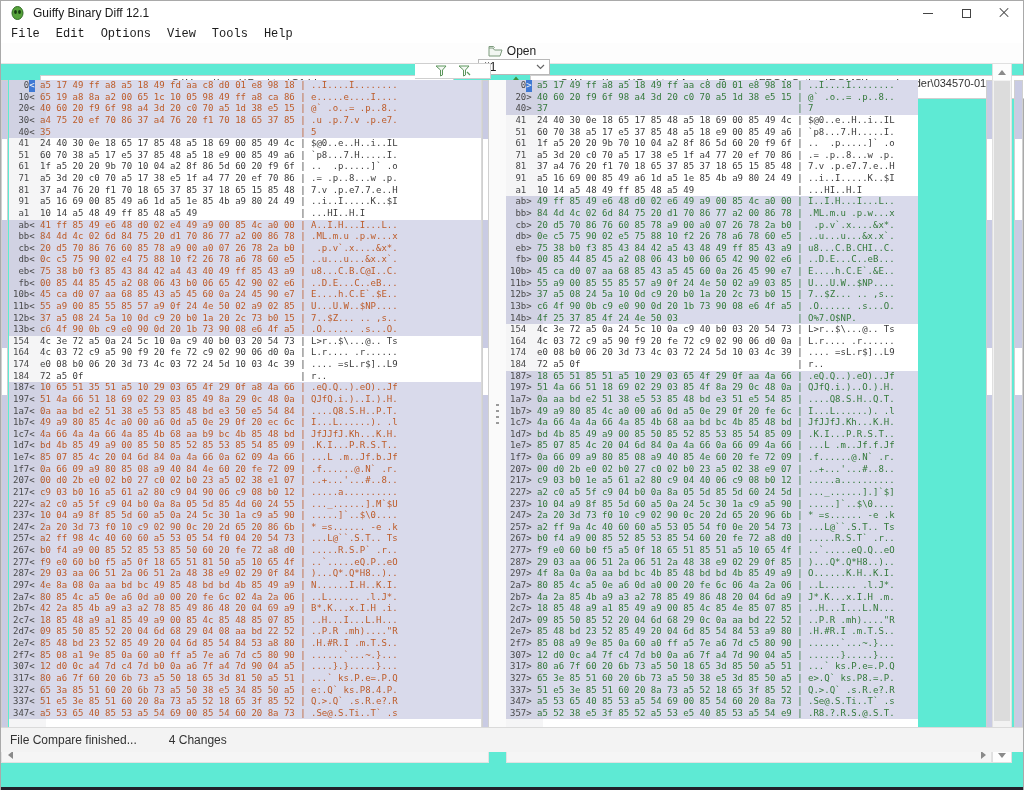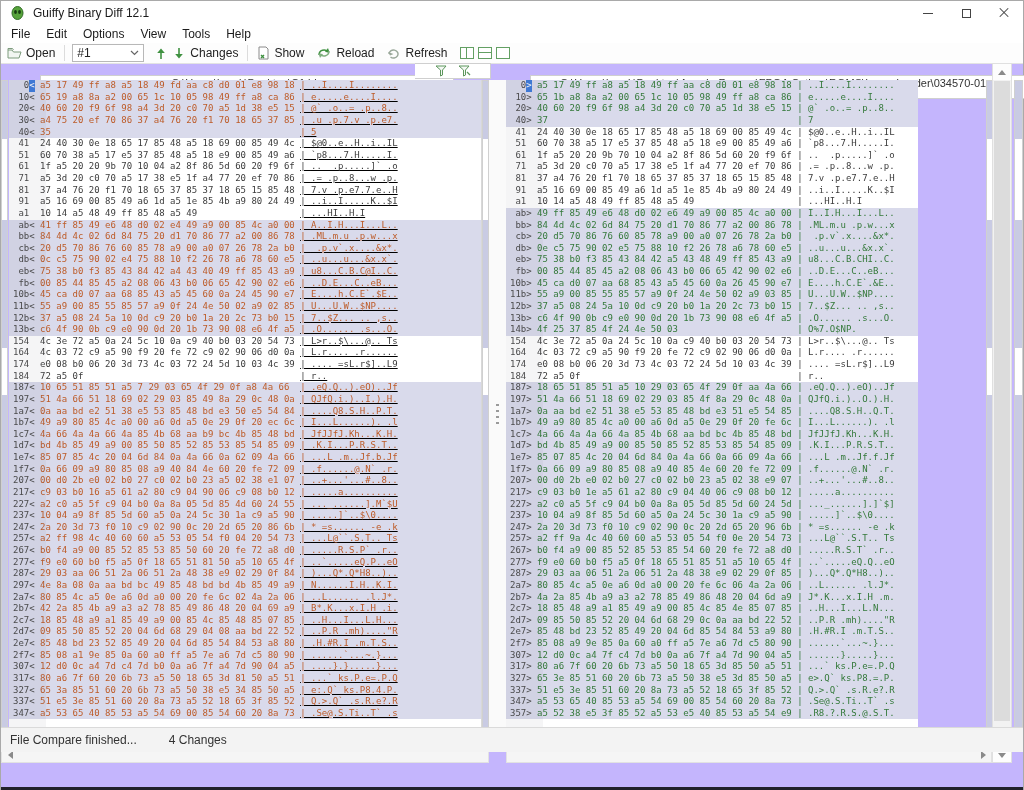--- a/index.html
+++ b/index.html
@@ -1,58 +1,58 @@
 <!DOCTYPE html>
 <html><head>
 <meta charset="utf-8">
 <style>
   html,body{margin:0;padding:0;}
   body{width:1024px;height:790px;position:relative;background:#fff;
        font-family:"Liberation Sans",sans-serif;overflow:hidden;}
-  .window{position:absolute;inset:0;border:1px solid #a9a9a9;box-sizing:border-box;background:#c4b5fd;}
+  .window{position:absolute;inset:0;border:1px solid #a9a9a9;box-sizing:border-box;background:#5eead4;}
 
   
   .titlebar{position:absolute;left:0;top:0;right:0;height:24px;background:#ffffff;display:flex;align-items:center;}
   .appicon{width:13px;height:15px;margin-left:10px;}
   .wintitle{font-size:12px;color:#1a1a1a;margin-left:9px;}
   .wincontrols{position:absolute;right:0;top:0;height:24px;display:flex;}
   .wbtn{width:38px;height:24px;display:flex;align-items:center;justify-content:center;}
   .glyph-min{width:10px;height:1px;background:#444;}
   .glyph-max{width:9px;height:9px;border:1px solid #444;box-sizing:border-box;}
   .glyph-close{position:relative;width:10px;height:10px;}
   .glyph-close::before,.glyph-close::after{content:"";position:absolute;left:-1px;top:4px;width:12px;height:1px;background:#444;}
   .glyph-close::before{transform:rotate(45deg);} .glyph-close::after{transform:rotate(-45deg);}
 
   
   .menubar{position:absolute;left:0;top:24px;right:0;height:18px;background:#fff;display:flex;align-items:center;padding-left:2px;}
-  .menuitem{font-size:12px;color:#1c1c1c;padding:1px 8px;cursor:default;}
-
-  
-  .toolbar{position:absolute;left:0;top:42px;right:0;height:20px;background:#fdfdfd;border-bottom:1px solid #e3e3e3;display:flex;align-items:center;font-size:12px;color:#222;}
+  .menuitem{font-size:12px;color:#1c1c1c;padding:1px 8px;cursor:default;font-family:Liberation Mono, monospace;}
+
+  
+  .toolbar{position:absolute;left:0;top:42px;right:0;height:20px;background:#fdfdfd;border-bottom:1px solid #e3e3e3;display:flex;align-items:center;font-size:12px;color:#222;flex-direction:column;}
   .tbtn{display:flex;align-items:center;gap:4px;padding:1px 6px;white-space:nowrap;}
   .tsep{width:1px;height:16px;background:#dcdcdc;margin:0 3px;}
   .combo{display:flex;align-items:center;justify-content:space-between;width:62px;height:16px;border:1px solid #b8b8b8;background:#fff;margin-left:4px;padding:0 4px;}
   .combo .val{font-size:12px;color:#222;}
   .arrowbtn{padding:0 4px;display:flex;align-items:center;}
   .layoutbtn{width:14px;height:12px;border:1px solid #63a063;box-sizing:border-box;margin-right:4px;background:#fff;position:relative;}
   .layoutbtn.vsplit::before{content:"";position:absolute;left:5px;top:0;bottom:0;width:1px;background:#63a063;}
   .layoutbtn.hsplit::before{content:"";position:absolute;top:4px;left:0;right:0;height:1px;background:#63a063;}
 
   
   .pathsrow{position:absolute;left:0;top:62px;height:17px;right:0;}
   .pathfield{position:absolute;top:12px;height:24px;background:#fff;border:1px solid #cfcfcf;box-sizing:border-box;
              font-size:11px;color:#333;text-align:center;line-height:14px;overflow:hidden;white-space:nowrap;margin-left:39px;}
   .pf-left{left:0;width:414px;}
   .pf-funnels{position:absolute;left:414px;width:76px;top:0;height:16px;border:1px solid #cfcfcf;border-left:none;box-sizing:border-box;
               background:#fff;display:flex;align-items:center;justify-content:center;gap:10px;}
   .pf-right{left:490px;width:501px;text-align:center;}
 
   
   .pane{position:absolute;top:79px;height:664px;background:#fff;overflow:hidden;font-family:"DejaVu Sans Mono",monospace;font-size:9px;}
-  .pane-left{left:8px;width:472px;border-right:1px solid #d8d8d8;text-decoration:underline;}
+  .pane-left{left:8px;width:472px;border-right:1px solid #d8d8d8;}
   .pane-right{left:505px;width:412px;}
   .pane::before{content:"";position:absolute;left:0;top:0;bottom:0;width:37px;background:rgba(90,90,110,0.06);pointer-events:none;}
   .hexrow{height:11.64px;line-height:11.64px;white-space:pre;color:#3c3c3c;padding-left:4px;}
   .hexrow.diff{background:#d9daeb;}
   .addr{display:inline-block;width:3ch;text-align:right;color:#4a4a4a;}
   .mark{display:inline-block;width:1ch;text-align:center;color:#4a4a4a;}
   .mark.cursor{background:#3d7bdb;color:#fff;}
   .hx{display:inline-block;width:47ch;margin-left:1ch;}
   .pipe{margin-left:1ch;}
   .pane-left .diff .hx,.pane-left .diff .pipe,.pane-left .diff .asc{color:#bd5b28;}
@@ -221,21 +221,21 @@
       <div class="hexrow diff"><span class="addr">eb</span><span class="mark">&lt;</span><span class="hx">75 38 b0 f3 85 43 84 42 a4 43 40 49 ff 85 43 a9</span><span class="pipe">| </span><span class="asc">u8...C.B.C@I..C.</span></div>
       <div class="hexrow diff"><span class="addr">fb</span><span class="mark">&lt;</span><span class="hx">00 85 44 85 45 a2 08 06 43 b0 06 65 42 90 02 e6</span><span class="pipe">| </span><span class="asc">..D.E...C..eB...</span></div>
       <div class="hexrow diff"><span class="addr">10b</span><span class="mark">&lt;</span><span class="hx">45 ca d0 07 aa 68 85 43 a5 45 60 0a 24 45 90 e7</span><span class="pipe">| </span><span class="asc">E....h.C.E`.$E..</span></div>
       <div class="hexrow diff"><span class="addr">11b</span><span class="mark">&lt;</span><span class="hx">55 a9 00 85 55 85 57 a9 0f 24 4e 50 02 a9 02 85</span><span class="pipe">| </span><span class="asc">U...U.W..$NP....</span></div>
       <div class="hexrow diff"><span class="addr">12b</span><span class="mark">&lt;</span><span class="hx">37 a5 08 24 5a 10 0d c9 20 b0 1a 20 2c 73 b0 15</span><span class="pipe">| </span><span class="asc">7..$Z... .. ,s..</span></div>
       <div class="hexrow diff"><span class="addr">13b</span><span class="mark">&lt;</span><span class="hx">c6 4f 90 0b c9 e0 90 0d 20 1b 73 90 08 e6 4f a5</span><span class="pipe">| </span><span class="asc">.O...... .s...O.</span></div>
       <div class="hexrow"><span class="addr">154</span><span class="mark"> </span><span class="hx">4c 3e 72 a5 0a 24 5c 10 0a c9 40 b0 03 20 54 73</span><span class="pipe">| </span><span class="asc">L&gt;r..$\...@.. Ts</span></div>
       <div class="hexrow"><span class="addr">164</span><span class="mark"> </span><span class="hx">4c 03 72 c9 a5 90 f9 20 fe 72 c9 02 90 06 d0 0a</span><span class="pipe">| </span><span class="asc">L.r.... .r......</span></div>
       <div class="hexrow"><span class="addr">174</span><span class="mark"> </span><span class="hx">e0 08 b0 06 20 3d 73 4c 03 72 24 5d 10 03 4c 39</span><span class="pipe">| </span><span class="asc">.... =sL.r$]..L9</span></div>
       <div class="hexrow"><span class="addr">184</span><span class="mark"> </span><span class="hx">72 a5 0f</span><span class="pipe">| </span><span class="asc">r..</span></div>
-      <div class="hexrow diff"><span class="addr">187</span><span class="mark">&lt;</span><span class="hx">10 65 51 85 51 a5 7 29 03 65 4f 29 0f a8 4a 66</span><span class="pipe">| </span><span class="asc">.eQ.Q..).eO)..Jf</span></div>
+      <div class="hexrow diff"><span class="addr">187</span><span class="mark">&lt;</span><span class="hx">10 65 51 35 51 a5 10 29 03 65 4f 29 0f a8 4a 66</span><span class="pipe">| </span><span class="asc">.eQ.Q..).eO)..Jf</span></div>
       <div class="hexrow diff"><span class="addr">197</span><span class="mark">&lt;</span><span class="hx">51 4a 66 51 18 69 02 29 03 85 49 8a 29 0c 48 0a</span><span class="pipe">| </span><span class="asc">QJfQ.i.)..I.).H.</span></div>
       <div class="hexrow diff"><span class="addr">1a7</span><span class="mark">&lt;</span><span class="hx">0a aa bd e2 51 38 e5 53 85 48 bd e3 50 e5 54 84</span><span class="pipe">| </span><span class="asc">....Q8.S.H..P.T.</span></div>
       <div class="hexrow diff"><span class="addr">1b7</span><span class="mark">&lt;</span><span class="hx">49 a9 80 85 4c a0 00 a6 0d a5 0e 29 0f 20 ec 6c</span><span class="pipe">| </span><span class="asc">I...L......). .l</span></div>
       <div class="hexrow diff"><span class="addr">1c7</span><span class="mark">&lt;</span><span class="hx">4a 66 4a 4a 66 4a 85 4b 68 aa b9 bc 4b 85 48 bd</span><span class="pipe">| </span><span class="asc">JfJJfJ.Kh...K.H.</span></div>
       <div class="hexrow diff"><span class="addr">1d7</span><span class="mark">&lt;</span><span class="hx">bd 4b 85 49 a9 00 85 50 85 52 85 53 85 54 85 09</span><span class="pipe">| </span><span class="asc">.K.I...P.R.S.T..</span></div>
       <div class="hexrow diff"><span class="addr">1e7</span><span class="mark">&lt;</span><span class="hx">85 07 85 4c 20 04 6d 84 0a 4a 66 0a 62 09 4a 66</span><span class="pipe">| </span><span class="asc">...L .m..Jf.b.Jf</span></div>
       <div class="hexrow diff"><span class="addr">1f7</span><span class="mark">&lt;</span><span class="hx">0a 66 09 a9 80 85 08 a9 40 84 4e 60 20 fe 72 09</span><span class="pipe">| </span><span class="asc">.f......@.N` .r.</span></div>
       <div class="hexrow diff"><span class="addr">207</span><span class="mark">&lt;</span><span class="hx">00 d0 2b e0 02 b0 27 c0 02 b0 23 a5 02 38 e1 07</span><span class="pipe">| </span><span class="asc">..+...'...#..8..</span></div>
       <div class="hexrow diff"><span class="addr">217</span><span class="mark">&lt;</span><span class="hx">c9 03 b0 16 a5 61 a2 80 c9 04 90 06 c9 08 b0 12</span><span class="pipe">| </span><span class="asc">.....a..........</span></div>
       <div class="hexrow diff"><span class="addr">227</span><span class="mark">&lt;</span><span class="hx">a2 c0 a5 5f c9 04 b0 0a 8a 05 5d 85 4d 60 24 55</span><span class="pipe">| </span><span class="asc">..._......].M`$U</span></div>
@@ -256,21 +256,20 @@
       <div class="hexrow diff"><span class="addr">317</span><span class="mark">&lt;</span><span class="hx">80 a6 7f 60 20 6b 73 a5 50 18 65 3d 81 50 a5 51</span><span class="pipe">| </span><span class="asc">...` ks.P.e=.P.Q</span></div>
       <div class="hexrow diff"><span class="addr">327</span><span class="mark">&lt;</span><span class="hx">65 3a 85 51 60 20 6b 73 a5 50 38 e5 34 85 50 a5</span><span class="pipe">| </span><span class="asc">e:.Q` ks.P8.4.P.</span></div>
       <div class="hexrow diff"><span class="addr">337</span><span class="mark">&lt;</span><span class="hx">51 e5 3e 85 51 60 20 8a 73 a5 52 18 65 3f 85 52</span><span class="pipe">| </span><span class="asc">Q.&gt;.Q` .s.R.e?.R</span></div>
       <div class="hexrow diff"><span class="addr">347</span><span class="mark">&lt;</span><span class="hx">a5 53 65 40 85 53 a5 54 69 00 85 54 60 20 8a 73</span><span class="pipe">| </span><span class="asc">.Se@.S.Ti..T` .s</span></div>
     </div>
   <div class="splitter">
       <div class="grip"></div>
     </div>
   <div class="pane pane-right">
       <div class="hexrow diff"><span class="addr">0</span><span class="mark cursor">&gt;</span><span class="hx">a5 17 49 ff a8 a5 18 49 ff aa c8 d0 01 e8 98 18</span><span class="pipe">| </span><span class="asc">..I....I........</span></div>
-      <div class="hexrow diff"><span class="addr">10</span><span class="mark">&gt;</span><span class="hx">65 1b a8 8a a2 00 65 1c 10 05 98 49 ff a8 ca 86</span><span class="pipe">| </span><span class="asc">e.....e....I....</span></div>
       <div class="hexrow diff"><span class="addr">20</span><span class="mark">&gt;</span><span class="hx">40 60 20 f9 6f 98 a4 3d 20 c0 70 a5 1d 38 e5 15</span><span class="pipe">| </span><span class="asc">@` .o..= .p..8..</span></div>
       <div class="hexrow diff"><span class="addr">40</span><span class="mark">&gt;</span><span class="hx">37</span><span class="pipe">| </span><span class="asc">7</span></div>
       <div class="hexrow"><span class="addr">41</span><span class="mark"> </span><span class="hx">24 40 30 0e 18 65 17 85 48 a5 18 69 00 85 49 4c</span><span class="pipe">| </span><span class="asc">$@0..e..H..i..IL</span></div>
       <div class="hexrow"><span class="addr">51</span><span class="mark"> </span><span class="hx">60 70 38 a5 17 e5 37 85 48 a5 18 e9 00 85 49 a6</span><span class="pipe">| </span><span class="asc">`p8...7.H.....I.</span></div>
       <div class="hexrow"><span class="addr">61</span><span class="mark"> </span><span class="hx">1f a5 20 20 9b 70 10 04 a2 8f 86 5d 60 20 f9 6f</span><span class="pipe">| </span><span class="asc">..  .p.....]` .o</span></div>
       <div class="hexrow"><span class="addr">71</span><span class="mark"> </span><span class="hx">a5 3d 20 c0 70 a5 17 38 e5 1f a4 77 20 ef 70 86</span><span class="pipe">| </span><span class="asc">.= .p..8...w .p.</span></div>
       <div class="hexrow"><span class="addr">81</span><span class="mark"> </span><span class="hx">37 a4 76 20 f1 70 18 65 37 85 37 18 65 15 85 48</span><span class="pipe">| </span><span class="asc">7.v .p.e7.7.e..H</span></div>
       <div class="hexrow"><span class="addr">91</span><span class="mark"> </span><span class="hx">a5 16 69 00 85 49 a6 1d a5 1e 85 4b a9 80 24 49</span><span class="pipe">| </span><span class="asc">..i..I.....K..$I</span></div>
       <div class="hexrow"><span class="addr">a1</span><span class="mark"> </span><span class="hx">10 14 a5 48 49 ff 85 48 a5 49</span><span class="pipe">| </span><span class="asc">...HI..H.I</span></div>
       <div class="hexrow diff"><span class="addr">ab</span><span class="mark">&gt;</span><span class="hx">49 ff 85 49 e6 48 d0 02 e6 49 a9 00 85 4c a0 00</span><span class="pipe">| </span><span class="asc">I..I.H...I...L..</span></div>
@@ -298,20 +297,21 @@
       <div class="hexrow diff"><span class="addr">1f7</span><span class="mark">&gt;</span><span class="hx">0a 66 09 a9 80 85 08 a9 40 85 4e 60 20 fe 72 09</span><span class="pipe">| </span><span class="asc">.f......@.N` .r.</span></div>
       <div class="hexrow diff"><span class="addr">207</span><span class="mark">&gt;</span><span class="hx">00 d0 2b e0 02 b0 27 c0 02 b0 23 a5 02 38 e9 07</span><span class="pipe">| </span><span class="asc">..+...'...#..8..</span></div>
       <div class="hexrow diff"><span class="addr">217</span><span class="mark">&gt;</span><span class="hx">c9 03 b0 1e a5 61 a2 80 c9 04 40 06 c9 08 b0 12</span><span class="pipe">| </span><span class="asc">.....a..........</span></div>
       <div class="hexrow diff"><span class="addr">227</span><span class="mark">&gt;</span><span class="hx">a2 c0 a5 5f c9 04 b0 0a 8a 05 5d 85 5d 60 24 5d</span><span class="pipe">| </span><span class="asc">..._......].]`$]</span></div>
       <div class="hexrow diff"><span class="addr">237</span><span class="mark">&gt;</span><span class="hx">10 04 a9 8f 85 5d 60 a5 0a 24 5c 30 1a c9 a5 90</span><span class="pipe">| </span><span class="asc">.....]`..$\0....</span></div>
       <div class="hexrow diff"><span class="addr">247</span><span class="mark">&gt;</span><span class="hx">2a 20 3d 73 f0 10 c9 02 90 0c 20 2d 65 20 96 6b</span><span class="pipe">| </span><span class="asc">* =s...... -e .k</span></div>
       <div class="hexrow diff"><span class="addr">257</span><span class="mark">&gt;</span><span class="hx">a2 ff 9a 4c 40 60 60 a5 53 05 54 f0 0e 20 54 73</span><span class="pipe">| </span><span class="asc">...L@``.S.T.. Ts</span></div>
       <div class="hexrow diff"><span class="addr">267</span><span class="mark">&gt;</span><span class="hx">b0 f4 a9 00 85 52 85 53 85 54 60 20 fe 72 a8 d0</span><span class="pipe">| </span><span class="asc">.....R.S.T` .r..</span></div>
       <div class="hexrow diff"><span class="addr">277</span><span class="mark">&gt;</span><span class="hx">f9 e0 60 b0 f5 a5 0f 18 65 51 85 51 a5 10 65 4f</span><span class="pipe">| </span><span class="asc">..`.....eQ.Q..eO</span></div>
       <div class="hexrow diff"><span class="addr">287</span><span class="mark">&gt;</span><span class="hx">29 03 aa 06 51 2a 06 51 2a 48 38 e9 02 29 0f 85</span><span class="pipe">| </span><span class="asc">)...Q*.Q*H8..)..</span></div>
+      <div class="hexrow diff"><span class="addr">297</span><span class="mark">&gt;</span><span class="hx">4f 8a 0a 0a aa bd bc 4b 85 48 bd bd 4b 85 49 a9</span><span class="pipe">| </span><span class="asc">O......K.H..K.I.</span></div>
       <div class="hexrow diff"><span class="addr">2a7</span><span class="mark">&gt;</span><span class="hx">80 85 4c a5 0e a6 0d a0 00 20 fe 6c 06 4a 2a 06</span><span class="pipe">| </span><span class="asc">..L...... .l.J*.</span></div>
       <div class="hexrow diff"><span class="addr">2b7</span><span class="mark">&gt;</span><span class="hx">4a 2a 85 4b a9 a3 a2 78 85 49 86 48 20 04 6d a9</span><span class="pipe">| </span><span class="asc">J*.K...x.I.H .m.</span></div>
       <div class="hexrow diff"><span class="addr">2c7</span><span class="mark">&gt;</span><span class="hx">18 85 48 a9 a1 85 49 a9 00 85 4c 85 4e 85 07 85</span><span class="pipe">| </span><span class="asc">..H...I...L.N...</span></div>
       <div class="hexrow diff"><span class="addr">2d7</span><span class="mark">&gt;</span><span class="hx">09 85 50 85 52 20 04 6d 68 29 0c 0a aa bd 22 52</span><span class="pipe">| </span><span class="asc">..P.R .mh)...."R</span></div>
       <div class="hexrow diff"><span class="addr">2e7</span><span class="mark">&gt;</span><span class="hx">85 48 bd 23 52 85 49 20 04 6d 85 54 84 53 a9 80</span><span class="pipe">| </span><span class="asc">.H.#R.I .m.T.S..</span></div>
       <div class="hexrow diff"><span class="addr">2f7</span><span class="mark">&gt;</span><span class="hx">85 08 a9 9e 85 0a 60 a0 ff a5 7e a6 7d c5 80 90</span><span class="pipe">| </span><span class="asc">......`...~.}...</span></div>
       <div class="hexrow diff"><span class="addr">307</span><span class="mark">&gt;</span><span class="hx">12 d0 0c a4 7f c4 7d b0 0a a6 7f a4 7d 90 04 a5</span><span class="pipe">| </span><span class="asc">......}.....}...</span></div>
       <div class="hexrow diff"><span class="addr">317</span><span class="mark">&gt;</span><span class="hx">80 a6 7f 60 20 6b 73 a5 50 18 65 3d 85 50 a5 51</span><span class="pipe">| </span><span class="asc">...` ks.P.e=.P.Q</span></div>
       <div class="hexrow diff"><span class="addr">327</span><span class="mark">&gt;</span><span class="hx">65 3e 85 51 60 20 6b 73 a5 50 38 e5 3d 85 50 a5</span><span class="pipe">| </span><span class="asc">e&gt;.Q` ks.P8.=.P.</span></div>
       <div class="hexrow diff"><span class="addr">337</span><span class="mark">&gt;</span><span class="hx">51 e5 3e 85 51 60 20 8a 73 a5 52 18 65 3f 85 52</span><span class="pipe">| </span><span class="asc">Q.&gt;.Q` .s.R.e?.R</span></div>

